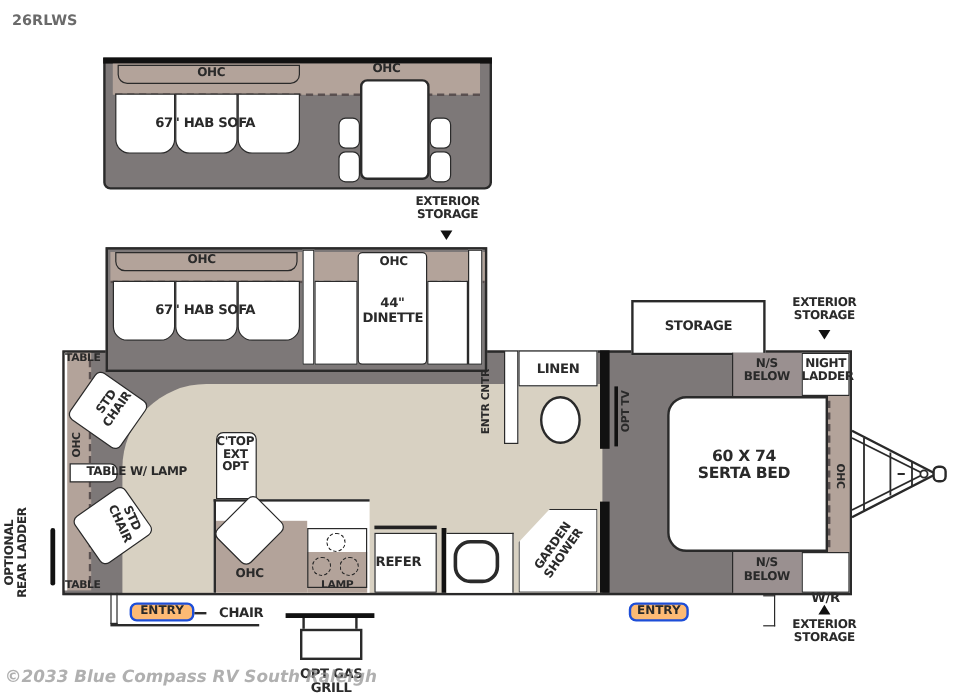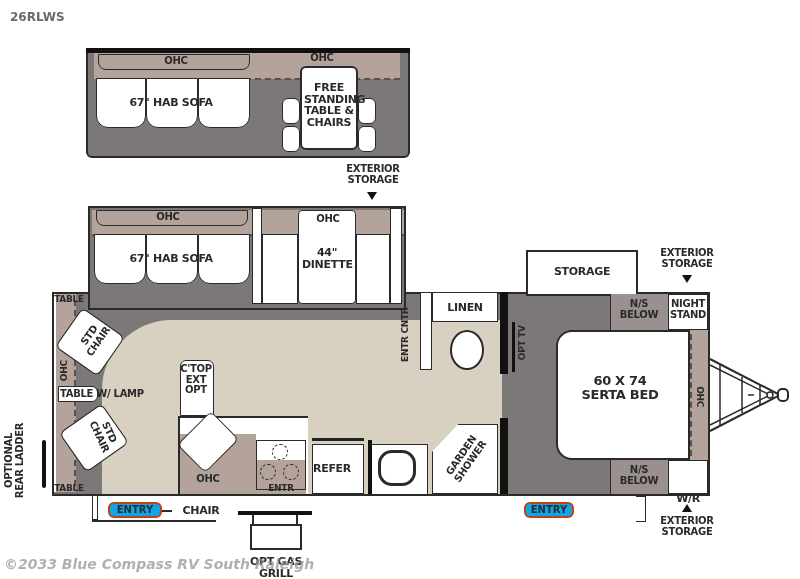--- a/index.html
+++ b/index.html
@@ -9,21 +9,21 @@
   .title { position:absolute; left:10px; top:10px; font-size:12px; font-weight:bold; color:#6a6a6a; font-family:"DejaVu Sans", sans-serif; }
   .dark { background:#7d7878; }
   .tan { background:#b3a39a; }
   .beige { background:#d8d1c2; }
   .white { background:#ffffff; }
   .bd { border:2px solid #2a2a2a; box-sizing:border-box; }
   .bdt { border:1.5px solid #2a2a2a; box-sizing:border-box; }
   .dash { position:absolute; border-top:2px dashed #5a5050; height:0; }
   .vdash { position:absolute; border-left:2px dashed #5a5050; width:0; }
   .cushion { position:absolute; background:#fff; border:1.5px solid #2a2a2a; box-sizing:border-box; border-radius:0 0 12px 12px; }
-  .tag { position:absolute; border:2px solid #c2410c; border-radius:6px; background:#0ea5e9; font-weight:bold; font-size:10px; text-align:center; box-sizing:border-box; color:#2a2a2a; font-family:"DejaVu Sans", sans-serif; }
+  .tag { position:absolute; border:2px solid #1d4ed8; border-radius:6px; background:#fdba74; font-weight:bold; font-size:10px; text-align:center; box-sizing:border-box; color:#2a2a2a; font-family:"DejaVu Sans", sans-serif; }
   .tri-down { width:0; height:0; border-left:5px solid transparent; border-right:5px solid transparent; border-top:8px solid #111; position:absolute; }
   .tri-up { width:0; height:0; border-left:5px solid transparent; border-right:5px solid transparent; border-bottom:8px solid #111; position:absolute; }
   .watermark { position:absolute; left:4px; top:556px; font-size:14px; font-weight:bold; font-style:italic; color:rgba(150,150,150,0.75); font-family:"DejaVu Sans", sans-serif; white-space:nowrap; }
 </style>
 </head>
 <body>
 
 <div class="title">26RLWS</div>
 
 <div class="abs" style="left:86px;top:48px;width:324px;height:110px;">
@@ -36,21 +36,20 @@
   <div class="dash" style="left:10px;top:30px;width:304px;"></div>
   <div class="cushion" style="left:10px;top:30px;width:50px;height:50px;"></div>
   <div class="cushion" style="left:60px;top:30px;width:52px;height:50px;"></div>
   <div class="cushion" style="left:112px;top:30px;width:52px;height:50px;"></div>
   <div class="lbl" style="left:30px;top:49px;width:110px;font-size:11px;">67" HAB SOFA</div>
   <div class="abs white bdt" style="left:196px;top:50px;width:18px;height:26px;border-radius:6px;"></div>
   <div class="abs white bdt" style="left:196px;top:78px;width:18px;height:26px;border-radius:6px;"></div>
   <div class="abs white bdt" style="left:272px;top:50px;width:18px;height:26px;border-radius:6px;"></div>
   <div class="abs white bdt" style="left:272px;top:78px;width:18px;height:26px;border-radius:6px;"></div>
   <div class="abs white bd" style="left:214px;top:18px;width:58px;height:84px;border-radius:6px;"></div>
-  <div class="lbl" style="left:218px;top:34px;width:50px;font-size:11px;">FREE STANDING TABLE &amp; CHAIRS</div>
 </div>
 
 <div class="lbl" style="left:344px;top:164px;width:58px;">EXTERIOR STORAGE</div>
 <div class="tri-down" style="left:367px;top:192px;"></div>
 
 <div class="abs dark" style="left:52px;top:292px;width:658px;height:204px;border:2px solid #2a2a2a;box-sizing:border-box;"></div>
 
 <div class="abs dark" style="left:88px;top:206px;width:318px;height:104px;border:2px solid #2a2a2a;box-sizing:border-box;"></div>
 <div class="abs tan" style="left:92px;top:210px;width:312px;height:26px;"></div>
 <div class="abs tan bdt" style="left:96px;top:210px;width:152px;height:16px;border-radius:0 0 8px 8px;"></div>
@@ -72,39 +71,39 @@
 <div class="abs beige" style="left:102px;top:320px;width:400px;height:174px;border-radius:70px 0 0 0;"></div>
 
 <div class="abs tan" style="left:54px;top:294px;width:22px;height:198px;"></div>
 <div class="vdash" style="left:74px;top:300px;height:186px;"></div>
 <div class="abs white" style="left:54px;top:294px;width:2px;height:198px;background:#fff;"></div>
 <div class="lbl" style="left:54px;top:295px;width:30px;font-size:9px;">TABLE</div>
 <div class="abs white bdt" style="left:64px;top:318px;width:52px;height:48px;border-radius:6px;transform:rotate(35deg);"></div>
 <div class="lbl" style="left:76px;top:328px;width:36px;transform:rotate(-55deg);font-size:10px;">STD CHAIR</div>
 <div class="lbl" style="left:50px;top:366px;width:30px;font-size:9px;transform:rotate(-90deg);">OHC</div>
 <div class="abs white bdt" style="left:58px;top:386px;width:40px;height:16px;border-radius:0 6px 6px 0;"></div>
-<div class="lbl" style="left:60px;top:389px;width:90px;text-align:left;">TABLE W/ LAMP</div>
+<div class="lbl" style="left:72px;top:389px;width:90px;text-align:left;">TABLE W/ LAMP</div>
 <div class="abs white bdt" style="left:68px;top:414px;width:52px;height:48px;border-radius:6px;transform:rotate(-35deg);"></div>
 <div class="lbl" style="left:86px;top:424px;width:36px;transform:rotate(65deg);font-size:10px;">STD CHAIR</div>
 <div class="lbl" style="left:54px;top:484px;width:30px;font-size:9px;">TABLE</div>
 <div class="lbl" style="left:-26px;top:450px;width:80px;transform:rotate(-90deg);">OPTIONAL REAR LADDER</div>
 <div class="abs" style="left:42px;top:440px;width:4px;height:48px;background:#111;border-radius:2px;"></div>
 
 <div class="abs white bdt" style="left:180px;top:360px;width:34px;height:56px;border-radius:6px 6px 0 0;"></div>
 <div class="lbl" style="left:178px;top:364px;width:36px;">C'TOP EXT OPT</div>
 <div class="abs white" style="left:178px;top:416px;width:130px;height:78px;border-top:2px solid #2a2a2a;border-left:2px solid #2a2a2a;box-sizing:border-box;"></div>
 <div class="abs tan" style="left:180px;top:434px;width:76px;height:60px;"></div>
 <div class="abs tan" style="left:256px;top:460px;width:50px;height:34px;"></div>
 <div class="abs white bdt" style="left:188px;top:418px;width:40px;height:48px;border-radius:6px;transform:rotate(45deg);"></div>
 <div class="lbl" style="left:190px;top:474px;width:36px;">OHC</div>
 <div class="abs bdt" style="left:256px;top:440px;width:50px;height:50px;"></div>
 <div class="abs" style="left:272px;top:444px;width:14px;height:14px;border:1.5px dashed #2a2a2a;border-radius:50%;"></div>
 <div class="abs" style="left:260px;top:464px;width:14px;height:14px;border:1.5px dashed #2a2a2a;border-radius:50%;"></div>
 <div class="abs" style="left:283px;top:464px;width:14px;height:14px;border:1.5px dashed #2a2a2a;border-radius:50%;"></div>
-<div class="lbl" style="left:256px;top:484px;width:50px;font-size:9px;">ENTR</div>
+<div class="lbl" style="left:256px;top:484px;width:50px;font-size:9px;">LAMP</div>
 <div class="abs white" style="left:312px;top:444px;width:52px;height:50px;border:1.5px solid #2a2a2a;box-sizing:border-box;"></div>
 <div class="abs" style="left:312px;top:438px;width:52px;height:3px;background:#222;"></div>
 <div class="lbl" style="left:312px;top:463px;width:40px;font-size:11px;">REFER</div>
 <div class="abs" style="left:368px;top:440px;width:4px;height:54px;background:#111;"></div>
 
 <div class="abs white" style="left:372px;top:444px;width:56px;height:50px;border-top:1.5px solid #2a2a2a;border-right:1.5px solid #2a2a2a;box-sizing:border-box;"></div>
 <div class="abs white" style="left:378px;top:450px;width:38px;height:36px;border:3px solid #2a2a2a;border-radius:14px;box-sizing:border-box;"></div>
 
 <div class="abs white bdt" style="left:420px;top:292px;width:12px;height:78px;"></div>
 <div class="lbl" style="left:378px;top:330px;width:56px;transform:rotate(-90deg);font-size:9px;">ENTR CNTR</div>
@@ -116,21 +115,21 @@
 <div class="lbl" style="left:436px;top:448px;width:60px;transform:rotate(-55deg);font-size:10px;">GARDEN SHOWER</div>
 <div class="abs" style="left:500px;top:418px;width:8px;height:76px;background:#111;"></div>
 
 <div class="abs white bd" style="left:526px;top:250px;width:112px;height:46px;"></div>
 <div class="lbl" style="left:526px;top:266px;width:112px;font-size:11px;">STORAGE</div>
 <div class="lbl" style="left:658px;top:248px;width:58px;">EXTERIOR STORAGE</div>
 <div class="tri-down" style="left:682px;top:275px;"></div>
 <div class="abs" style="left:610px;top:294px;width:58px;height:36px;background:#9a9090;border-left:1px solid #2a2a2a;"></div>
 <div class="lbl" style="left:614px;top:299px;width:50px;">N/S BELOW</div>
 <div class="abs white bdt" style="left:668px;top:294px;width:40px;height:36px;"></div>
-<div class="lbl" style="left:668px;top:299px;width:40px;">NIGHT STAND</div>
+<div class="lbl" style="left:668px;top:299px;width:40px;">NIGHT LADDER</div>
 <div class="abs" style="left:512px;top:322px;width:3px;height:50px;background:#111;"></div>
 <div class="lbl" style="left:498px;top:338px;width:50px;transform:rotate(-90deg);font-size:9px;">OPT TV</div>
 <div class="abs white" style="left:556px;top:330px;width:134px;height:130px;border:2px solid #2a2a2a;border-radius:16px 0 0 16px;box-sizing:border-box;"></div>
 <div class="lbl" style="left:570px;top:374px;width:100px;font-size:13px;">60 X 74 SERTA BED</div>
 <div class="abs tan" style="left:690px;top:330px;width:18px;height:130px;"></div>
 <div class="vdash" style="left:690px;top:334px;height:122px;"></div>
 <div class="lbl" style="left:684px;top:392px;width:30px;transform:rotate(90deg);font-size:9px;">OHC</div>
 <div class="abs" style="left:610px;top:460px;width:58px;height:34px;background:#9a9090;border-left:1px solid #2a2a2a;"></div>
 <div class="lbl" style="left:614px;top:465px;width:50px;">N/S BELOW</div>
 <div class="abs white bdt" style="left:668px;top:460px;width:40px;height:34px;"></div>

